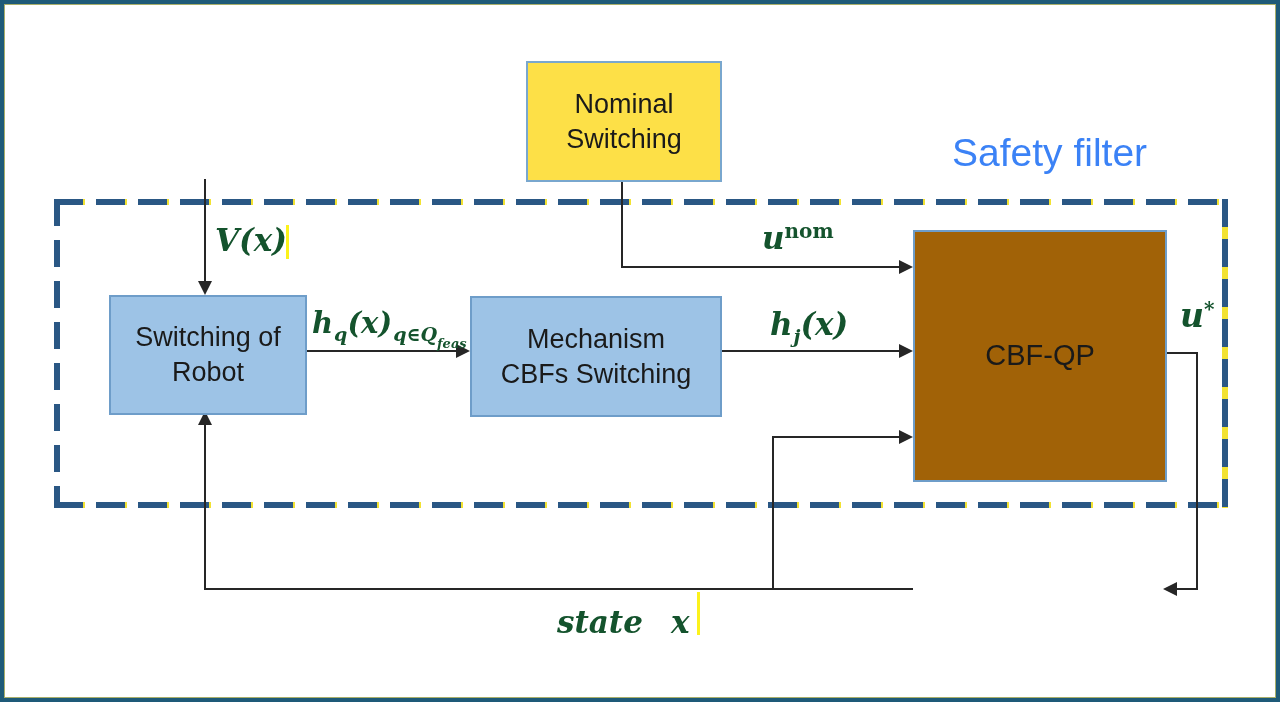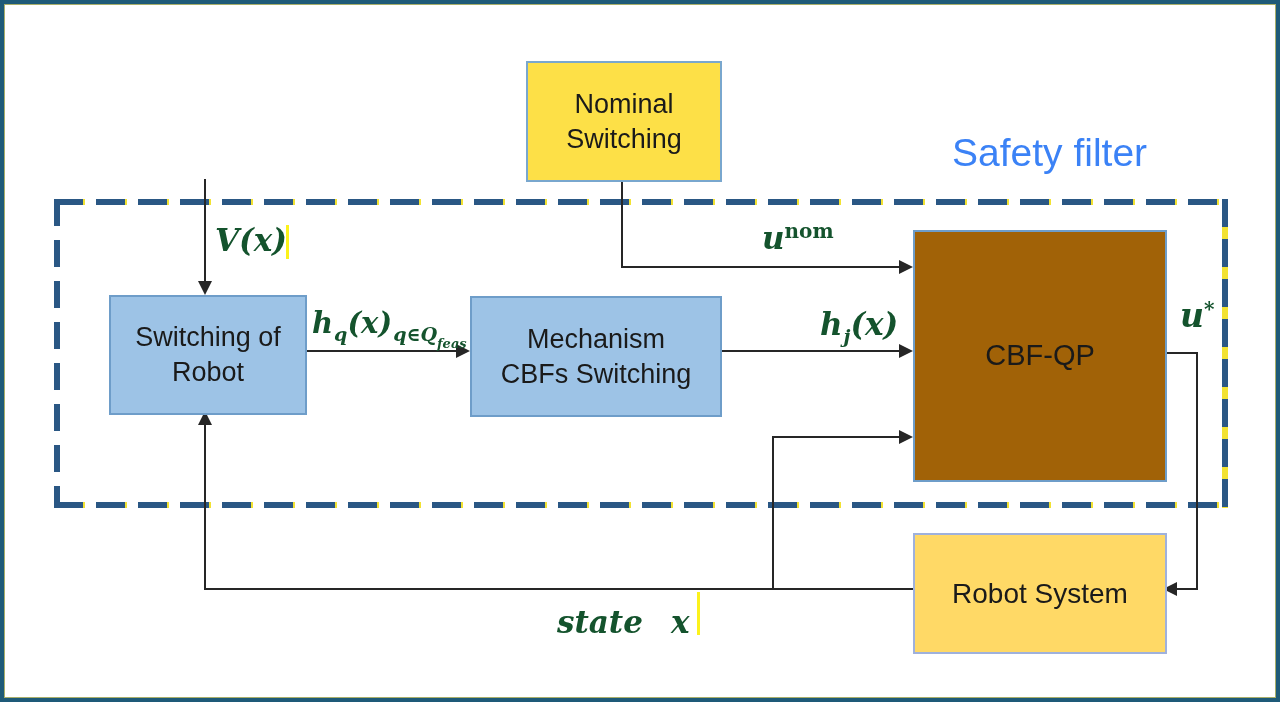--- a/index.html
+++ b/index.html
@@ -44,21 +44,21 @@
 
   
   .sig{position:absolute;font-family:"DejaVu Serif",serif;font-style:italic;font-size:31px;
        color:#14532d;white-space:nowrap;font-weight:bold;}
   .sig .sub{font-size:19px;position:relative;top:8px;margin-left:1px;font-style:italic;}
   .sig .subsub{font-size:13px;position:relative;top:15px;font-style:italic;}
   .sig .sup{font-size:20px;position:relative;top:-11px;font-style:normal;}
   .sig-vx   {left:215px;top:222px;}
   .sig-unom {left:762px;top:220px;}
   .sig-hq   {left:312px;top:306px;font-size:29px;}
-  .sig-hj   {left:820px;top:306px;}
+  .sig-hj   {left:770px;top:306px;}
   .sig-ustar{left:1180px;top:296px;font-size:33px;}
   .sig-state{left:557px;top:604px;}
   .sig-state .var{margin-left:28px;}
 
   
   .caret{position:absolute;width:3px;background:#FCF21C;}
   .caret-vx{left:286px;top:225px;height:34px;}
   .caret-state{left:697px;top:592px;height:43px;}
 </style>
 </head>
@@ -112,23 +112,20 @@
 
   <div class="node switching">
     <span>Mechanism</span>
     <span>CBFs Switching</span>
   </div>
 
   <div class="node cbfqp">
     <span>CBF-QP</span>
   </div>
 
-  <div class="node robot">
-    <span>Robot System</span>
-  </div>
 
   <div class="sig sig-vx">
     <span>V(x)</span>
   </div>
   <div class="caret caret-vx"></div>
 
   <div class="sig sig-unom">
     <span>u</span><span class="sup">nom</span>
   </div>
 

